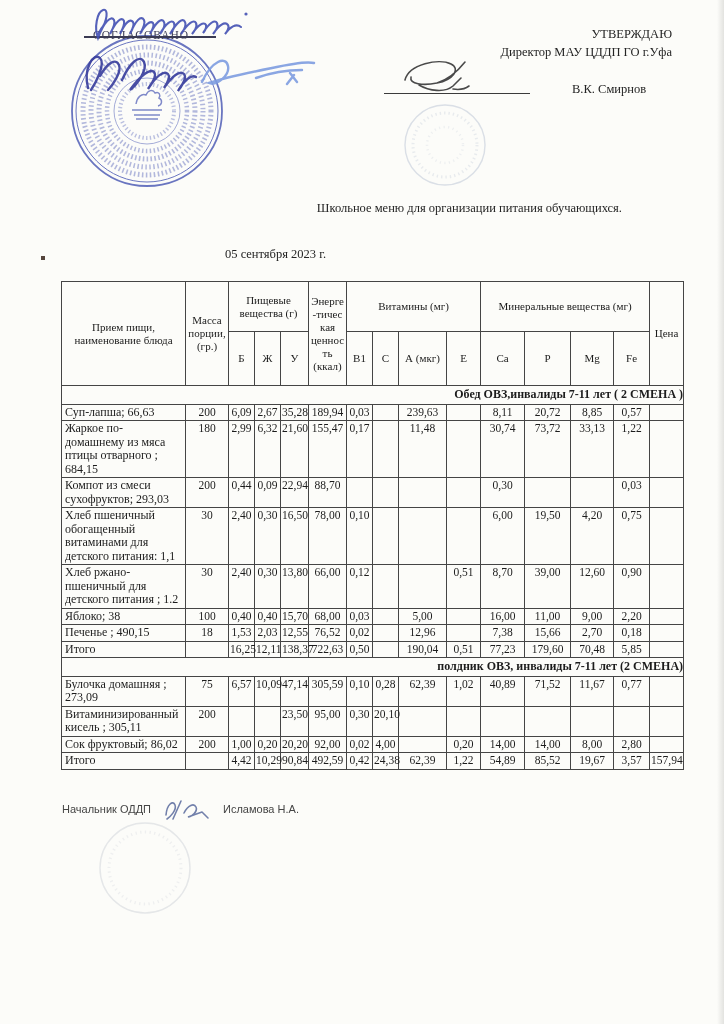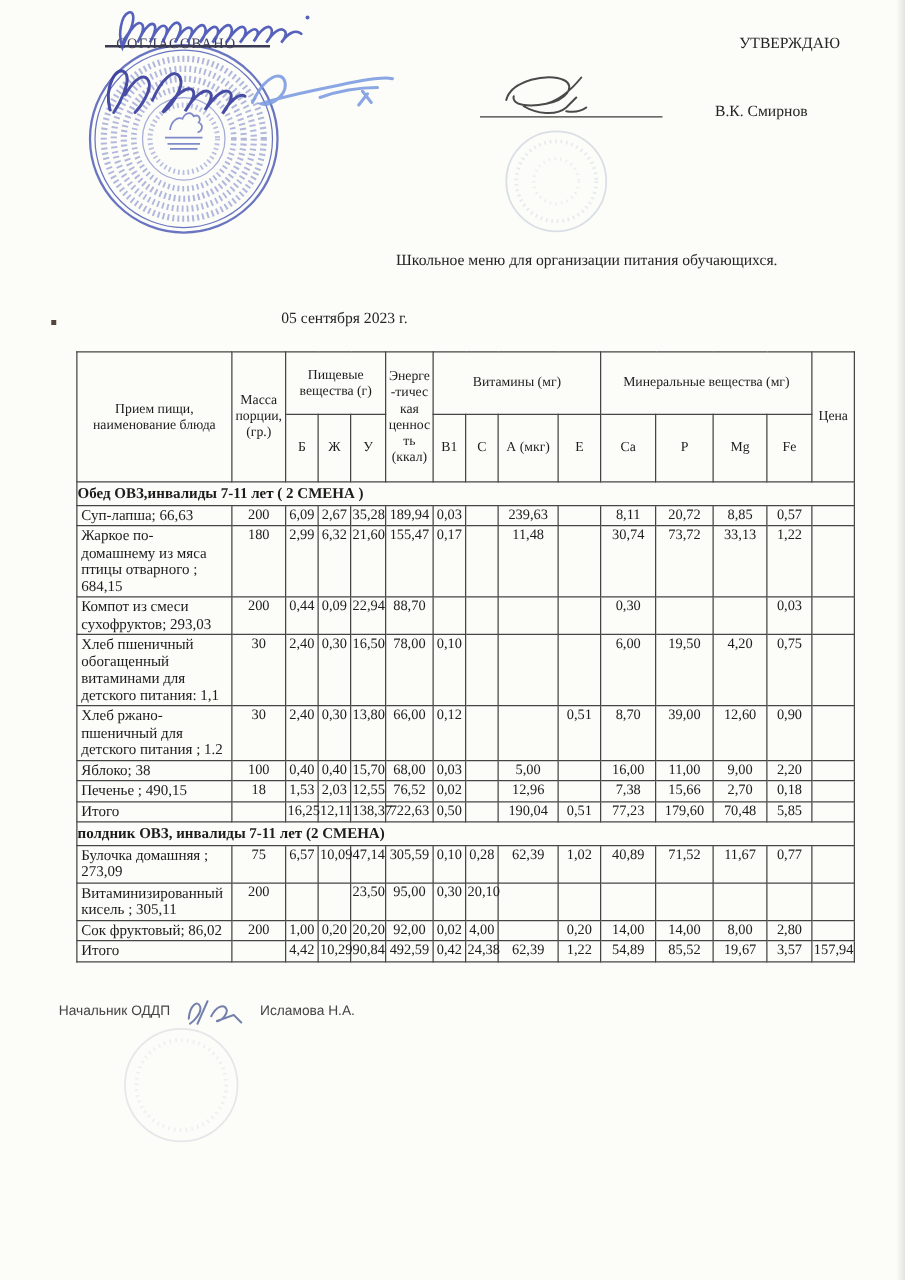--- a/index.html
+++ b/index.html
@@ -41,25 +41,25 @@
     border-collapse:collapse; table-layout:fixed; font-size:11.5px; color:#1c1c1c;
   }
   .menu-table th, .menu-table td { border:1px solid #454545; }
   .menu-table th {
     font-weight:normal; text-align:center; vertical-align:middle;
     padding:1px; font-size:11px; line-height:13px; overflow-wrap:anywhere;
   }
   .menu-table td { vertical-align:top; line-height:13.5px; }
   .name-cell { text-align:left; padding:1px 3px; font-size:12px; overflow-wrap:anywhere;margin-top:23px; }
   .num-cell  { text-align:center; padding:1px 1px; white-space:nowrap; }
-  .section-row td { text-align:left; font-weight:bold; font-size:12px; padding:2px 0; }
+  .section-row td { text-align:right; font-weight:bold; font-size:12px; padding:2px 0; }
 
   
   .footer-block {
-    position:absolute; left:47px; top:796px; display:flex; align-items:center; gap:7px;
+    position:absolute; left:62px; top:796px; display:flex; align-items:center; gap:7px;
     font-family:"Liberation Sans", sans-serif; font-size:11px; color:#454545;
   }
   .stamp-bottom { position:absolute; left:98px; top:816px; z-index:0; }
 </style>
 </head>
 <body>
 
 <div class="scan-edge"></div>
 <div class="mark-dot"></div>
 
@@ -87,20 +87,21 @@
 </svg>
 <svg class="sig-ink" width="160" height="54" viewBox="0 0 160 54">
   <path d="M10,42 C5,22 16,6 22,12 C28,18 17,38 13,44 M22,30 C30,16 38,12 41,19 C44,26 34,40 30,44 M44,34 C52,16 62,8 66,16 C70,24 58,40 52,44 C62,30 72,22 76,26 C80,30 72,40 70,43 C78,30 86,24 90,28 C93,31 88,39 86,42 C94,30 102,24 106,28 C110,32 102,42 100,45 C106,34 114,28 118,31" stroke="#3a3f9d" stroke-width="2.4" fill="none" opacity="0.92" stroke-linecap="round"></path>
 </svg>
 <svg class="sig-flourish" width="128" height="50" viewBox="0 0 128 50">
   <path d="M12,34 C22,12 36,8 38,18 C40,28 26,38 19,35 C33,30 62,24 82,20 C100,16 116,13 124,15 M66,30 C80,25 98,22 112,22 M100,25 l7,9 m-3,-7 l-7,9" stroke="#7d9ce0" stroke-width="2.4" fill="none" opacity="0.9" stroke-linecap="round"></path>
 </svg>
 
 <div class="approve-block">
   <div>УТВЕРЖДАЮ</div>
+  <div>Директор МАУ ЦДДП ГО г.Уфа</div>
 </div>
 <svg class="sig-director" width="92" height="46" viewBox="0 0 92 46">
   <path d="M14,26 C18,10 48,4 60,10 C70,15 62,26 46,29 C32,32 18,30 20,23 M46,29 C56,26 66,18 74,8 M28,31 C38,37 54,39 62,32 l8,-8 M62,35 c6,1 12,0 16,-3" stroke="#4a4a4a" stroke-width="1.6" fill="none" stroke-linecap="round"></path>
 </svg>
 <div class="sign-line"></div>
 <div class="director-name">В.К. Смирнов</div>
 <svg class="stamp-right" width="90" height="94" viewBox="0 0 90 94">
   <circle cx="45" cy="47" r="40" stroke="#9aa8c4" stroke-width="1.4" fill="none" opacity="0.35"></circle>
   <circle cx="45" cy="47" r="32" stroke="#9aa8c4" stroke-width="3" stroke-dasharray="1.4 3" fill="none" opacity="0.2"></circle>
   <circle cx="45" cy="47" r="18" stroke="#9aa8c4" stroke-width="2.5" stroke-dasharray="1.2 3.4" fill="none" opacity="0.15"></circle>

